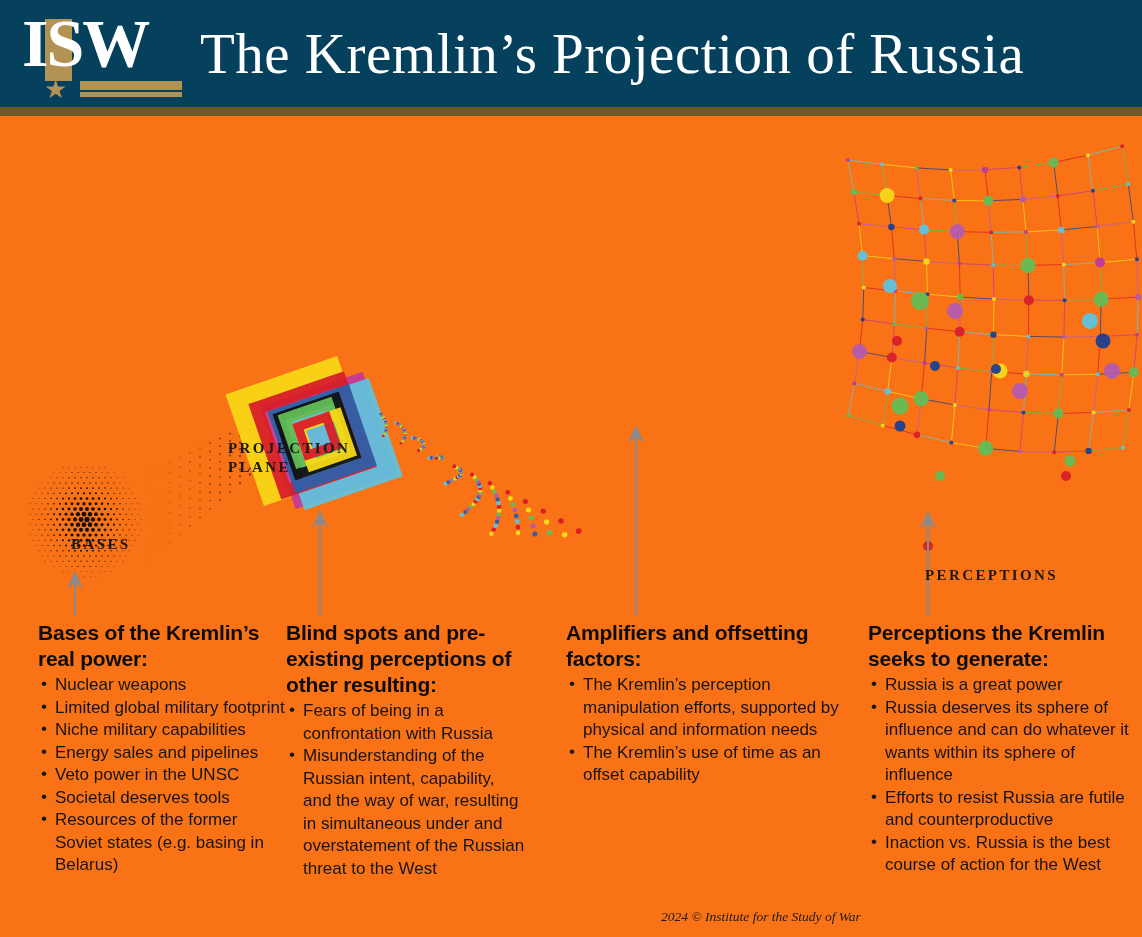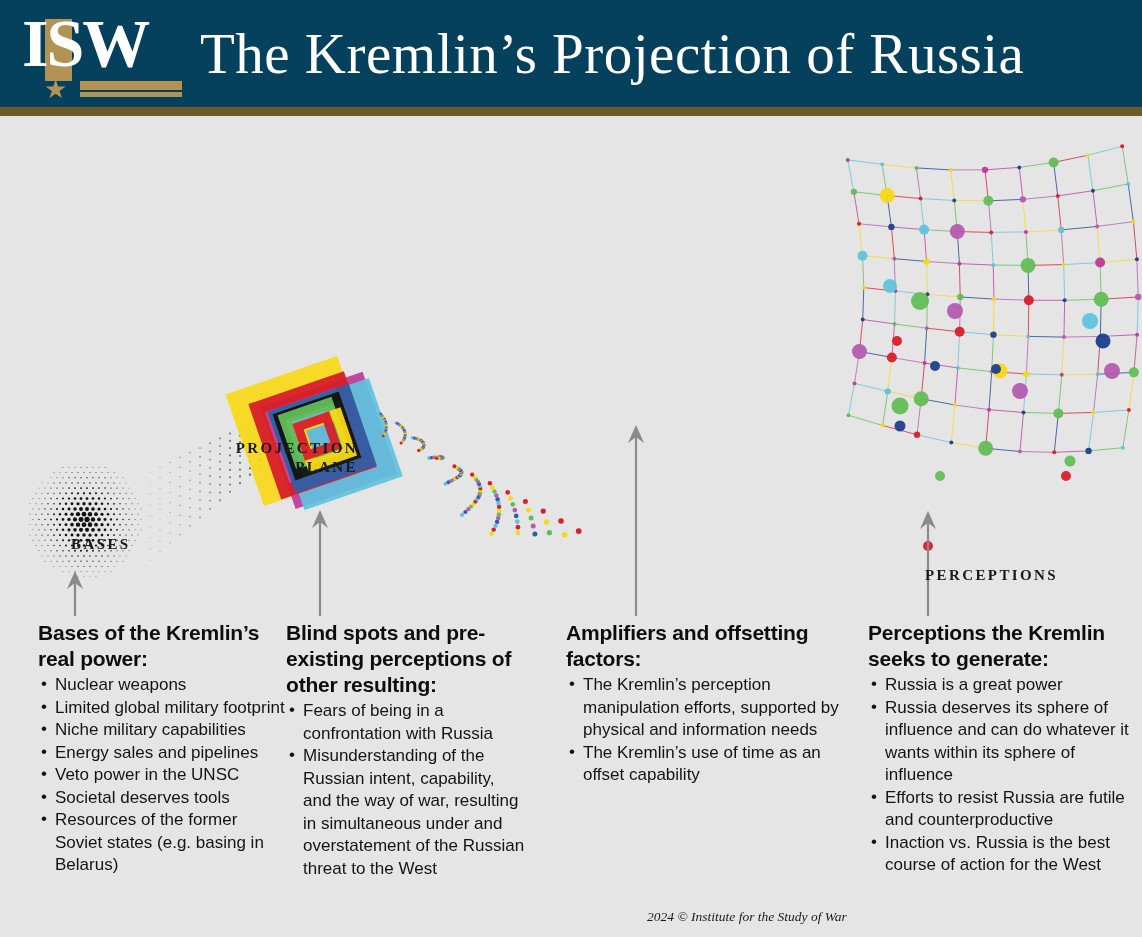--- a/index.html
+++ b/index.html
@@ -1,19 +1,19 @@
 <!DOCTYPE html>
 <html><head>
 <meta charset="utf-8">
 <title>The Kremlin's Projection of Russia</title>
 <style>
   html,body{margin:0;padding:0;background:#ffffff;}
   body{width:1142px;height:937px;overflow:hidden;
        font-family:"Liberation Sans",sans-serif;color:#111;}
-  #page{position:relative;width:1142px;height:937px;background:#e5e5e5;}
+  #page{position:relative;width:1142px;height:937px;background:#f97316;}
 
   
   #header{position:absolute;left:0;top:0;width:1142px;height:107px;background:#05415d;}
   #header-rule{position:absolute;left:0;top:107px;width:1142px;height:9px;background:#6e5a26;}
 
   #logo{position:absolute;left:22px;top:13px;width:160px;height:84px;}
   .logo-col{position:absolute;left:23px;top:6px;width:27px;height:62px;background:#b29354;}
   .logo-text{position:absolute;left:0;top:-6px;width:160px;height:72px;
              font-family:"Liberation Serif","DejaVu Serif",serif;
              font-weight:700;font-size:68px;letter-spacing:-2px;color:#ffffff;line-height:72px;}
@@ -26,21 +26,21 @@
          font-size:57px;line-height:76px;color:#ffffff;text-align:left;
          letter-spacing:.5px;white-space:nowrap;}
 
   
   #diagram{position:absolute;left:0;top:116px;width:1142px;height:500px;}
   #diagram svg{display:block;}
 
   .dlabel{position:absolute;font-family:"Liberation Serif","DejaVu Serif",serif;
           font-size:15px;font-weight:700;letter-spacing:2.4px;color:#1a1a1a;}
   #label-bases{left:71px;top:420px;}
-  #label-plane{left:228px;top:323px;line-height:19px;width:130px;text-align:right;}
+  #label-plane{left:228px;top:323px;line-height:19px;width:130px;}
   #label-perceptions{left:925px;top:451px;}
 
   
   #columns{position:absolute;left:6px;top:620px;width:1142px;height:290px;}
   .col{position:absolute;top:0;}
   .col h3{margin:0 0 2px 0;font-size:21px;line-height:26px;font-weight:700;
           color:#0d0d0d;letter-spacing:-.2px;}
   .col ul{margin:0;padding:0;list-style:none;}
   .col li{position:relative;padding-left:17px;font-size:17px;line-height:22.5px;
           color:#141414;margin-bottom:0px;}
@@ -48,21 +48,21 @@
 
   #col1{left:32px;width:250px;}
   #col2{left:280px;width:240px;}
   #col3{left:560px;width:300px;}
   #col4{left:862px;width:262px;}
 
   
   #footer{position:absolute;left:0;top:903px;width:1142px;height:34px;}
   .foot{position:absolute;font-family:"Liberation Serif","DejaVu Serif",serif;
         font-size:13.5px;color:#1a1a1a;white-space:nowrap;}
-  #foot-copy{left:647px;top:6px;font-style:italic;}
+  #foot-copy{left:661px;top:6px;font-style:italic;}
   #foot-credit{left:912px;top:6px;margin-top:27px;}
 </style>
 </head>
 <body>
 
 <div id="page">
 
   <div id="header">
     <div id="logo">
       <div class="logo-col"></div>

